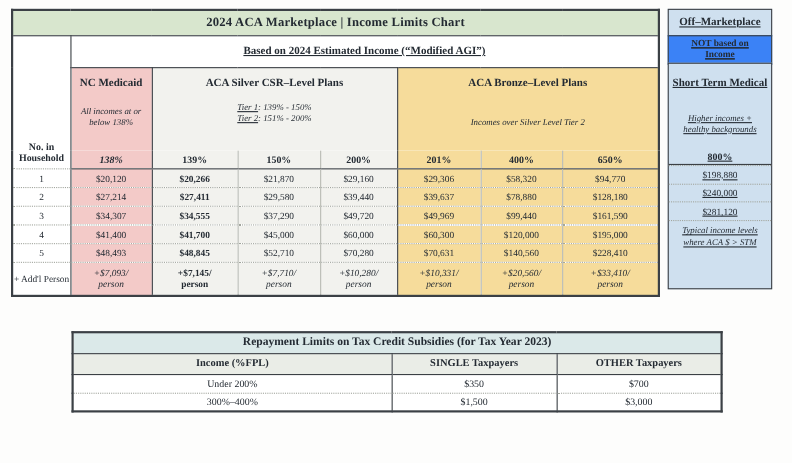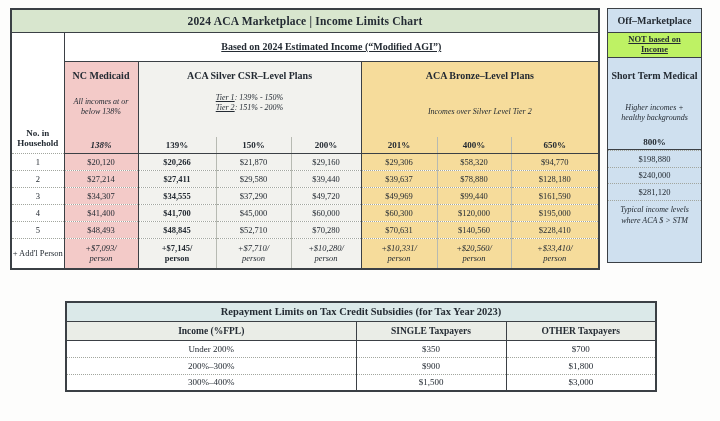--- a/index.html
+++ b/index.html
@@ -46,25 +46,25 @@
   .vbold { font-weight:bold; }
 
   .row-addl td { height:31px; font-size:8.5px; border-top:1px dotted #a2a69e; line-height:1.25; }
   .row-addl .amt, .row-addl .unit { display:block; }
 
   .bd { border-left:1.5px solid #3b4045; }
   .bt { border-left:1px solid #b7bab2; }
 
   
   .side { position:absolute; left:607px; top:8px; width:95px; }
-  .sbox { border:1.5px solid #3b4045; width:95px; text-align:center; }
+  .sbox { border:1.5px solid #3b4045; width:95px; text-align:center;text-decoration:underline; }
   .sbox + .sbox { margin-top:-1.5px; }
   .s-title { height:25px; background:#cfe0ef; font-weight:bold; font-size:10px;
              display:flex; align-items:center; justify-content:center; }
-  .s-not { height:27px; background:#bef264; font-size:8.5px; font-weight:bold;
+  .s-not { height:27px; background:#3b82f6; font-size:8.5px; font-weight:bold;
            display:flex; align-items:center; justify-content:center; line-height:1.15; padding:0 12px; }
   .s-main { height:206px; background:#cfe0ef; display:flex; flex-direction:column; }
   .s-plan { height:34px; font-weight:bold; font-size:10px; display:flex; align-items:center; justify-content:center; }
   .s-note { height:42px; font-size:8px; font-style:italic; display:flex; align-items:center;
             justify-content:center; line-height:1.3; padding:0 6px; }
   .s-pct { height:16px; font-weight:bold; font-size:9px; border-bottom:1.5px solid #3b4045;
            display:flex; align-items:center; justify-content:center; }
   .s-val { height:16.6px; font-size:8.5px; display:flex; align-items:center; justify-content:center;
            border-top:1px dotted #a2a69e; }
   .s-val.first { border-top:none; }
@@ -247,25 +247,20 @@
       <td>Income (%FPL)</td>
       <td class="rt-vb">SINGLE Taxpayers</td>
       <td class="rt-vb">OTHER Taxpayers</td>
     </tr>
     <tr class="rt-row">
       <td>Under 200%</td>
       <td class="rt-vb">$350</td>
       <td class="rt-vb">$700</td>
     </tr>
     <tr class="rt-row">
-      <td>200%–300%</td>
-      <td class="rt-vb">$900</td>
-      <td class="rt-vb">$1,800</td>
-    </tr>
-    <tr class="rt-row">
       <td>300%–400%</td>
       <td class="rt-vb">$1,500</td>
       <td class="rt-vb">$3,000</td>
     </tr>
   </tbody>
     </table>
 
 </div>
 
 </body></html>

